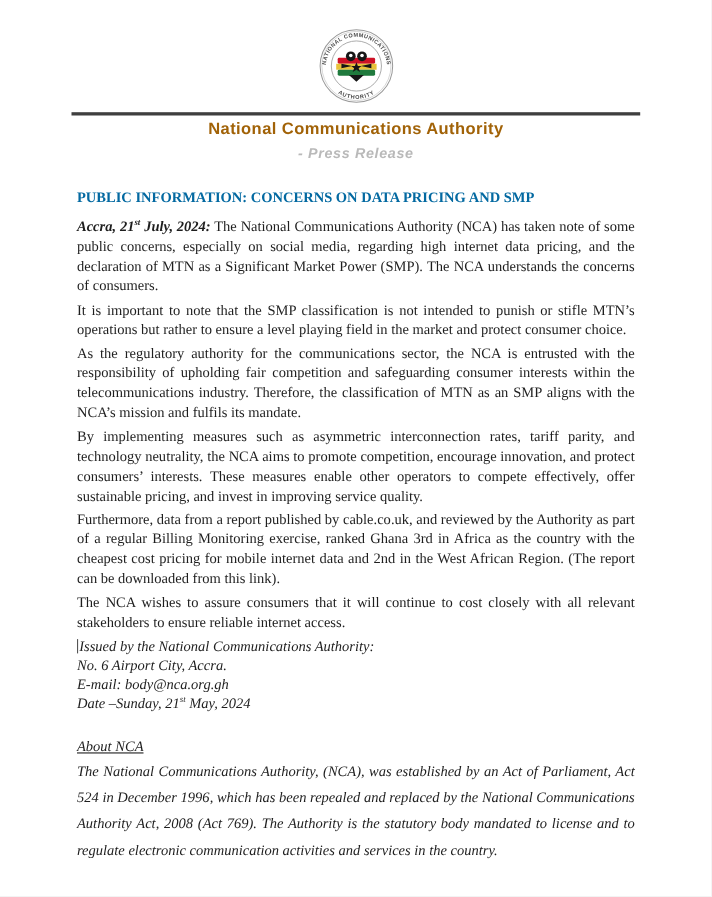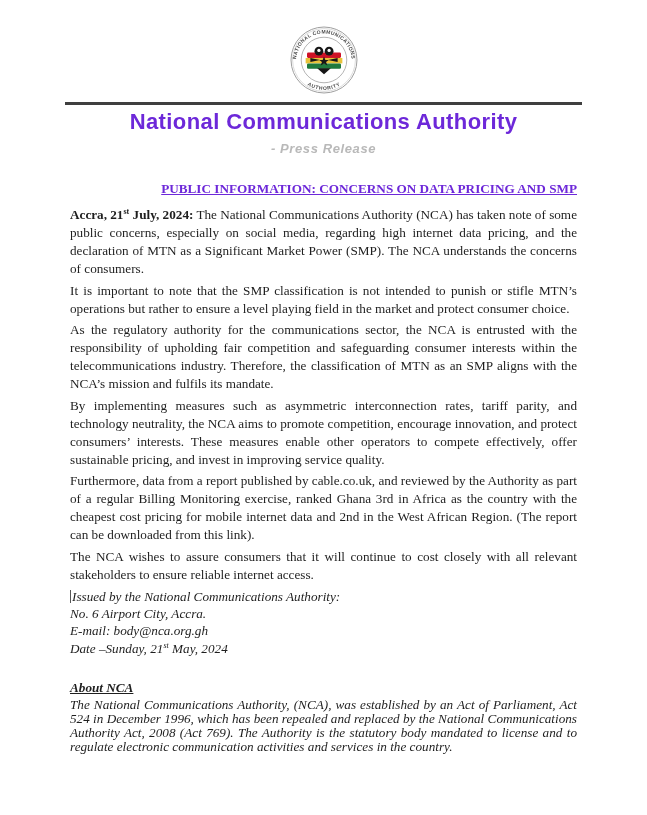--- a/index.html
+++ b/index.html
@@ -20,50 +20,49 @@
   .logo-wrap svg { display:block; margin:0 auto; }
   .header-rule {
     width:517px; height:3px;
     margin:6px auto 0;
     background:#3f3f3f;
   }
   .org-name {
     margin-top:4px;
     font-family:"Liberation Sans", sans-serif;
     font-weight:bold;
-    font-size:22px;
+    font-size:15px;
     letter-spacing:0.4px;
-    color:#6d28d9;
+    color:#a16207;
   }
   .press-release {
     margin-top:6px;
     font-family:"Liberation Sans", sans-serif;
     font-weight:bold;
     font-style:italic;
     font-size:13px;
     letter-spacing:0.6px;
     color:#b9b9b9;
   }
   
   .main { padding:0 70px; }
   .doc-title {
     margin:25px 0 9px;
-    text-align:right;
+    text-align:left;
     font-size:13.2px;
     font-weight:bold;
-    text-decoration:underline;
-    color:#6d28d9;
+    color:#0369a1;
   }
   .para {
     margin:0 0 3.5px;
     font-size:13.2px;
     line-height:18px;
     text-align:justify;
   }
-  .dateline-lead { font-weight:bold; }
+  .dateline-lead { font-weight:bold; font-style:italic; }
   sup.ord { font-size:8px; line-height:0; vertical-align:super; }
   
   .contact {
     margin-top:4px;
     font-style:italic;
     font-size:13.2px;
     line-height:17.4px;
   }
   .caret {
     display:inline-block;
@@ -71,26 +70,25 @@
     height:13px;
     margin-right:1px;
     vertical-align:-2px;
   }
   
   .about { margin-top:23px; font-style:italic; }
   .about-heading {
     font-size:13.2px;
     text-decoration:underline;
     margin:16px 0 2px;
-    font-weight:bold;
   }
   .about-body {
     margin:0;
     font-size:13.2px;
-    line-height:14px;
+    line-height:24px;
     text-align:justify;
   }
 </style>
 </head>
 <body>
 
 <div class="page">
 
   <div class="header">
     <div class="logo-wrap">

